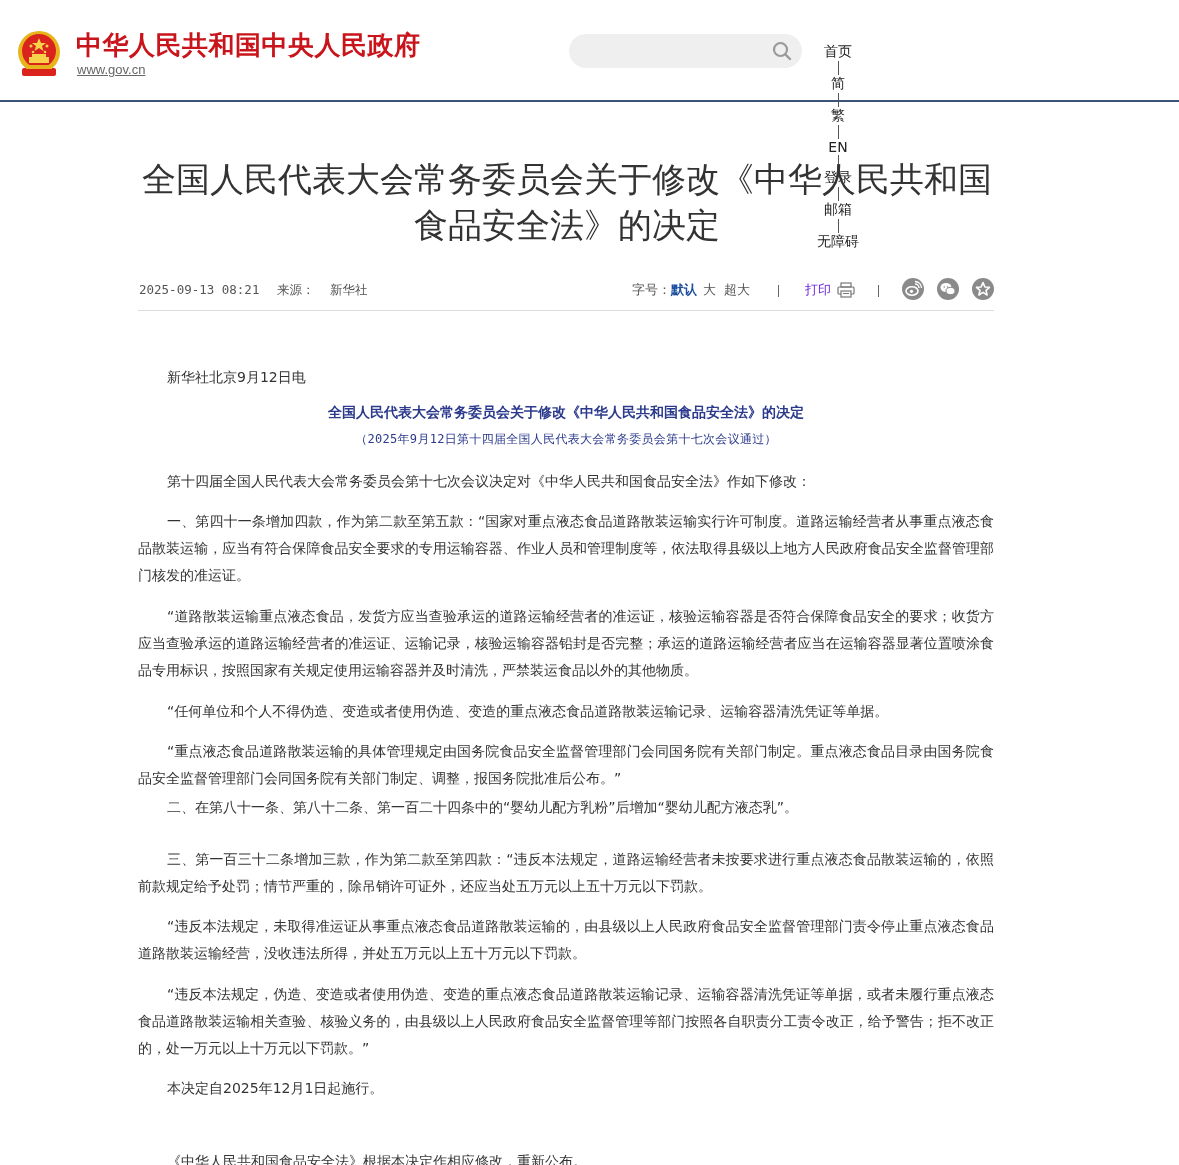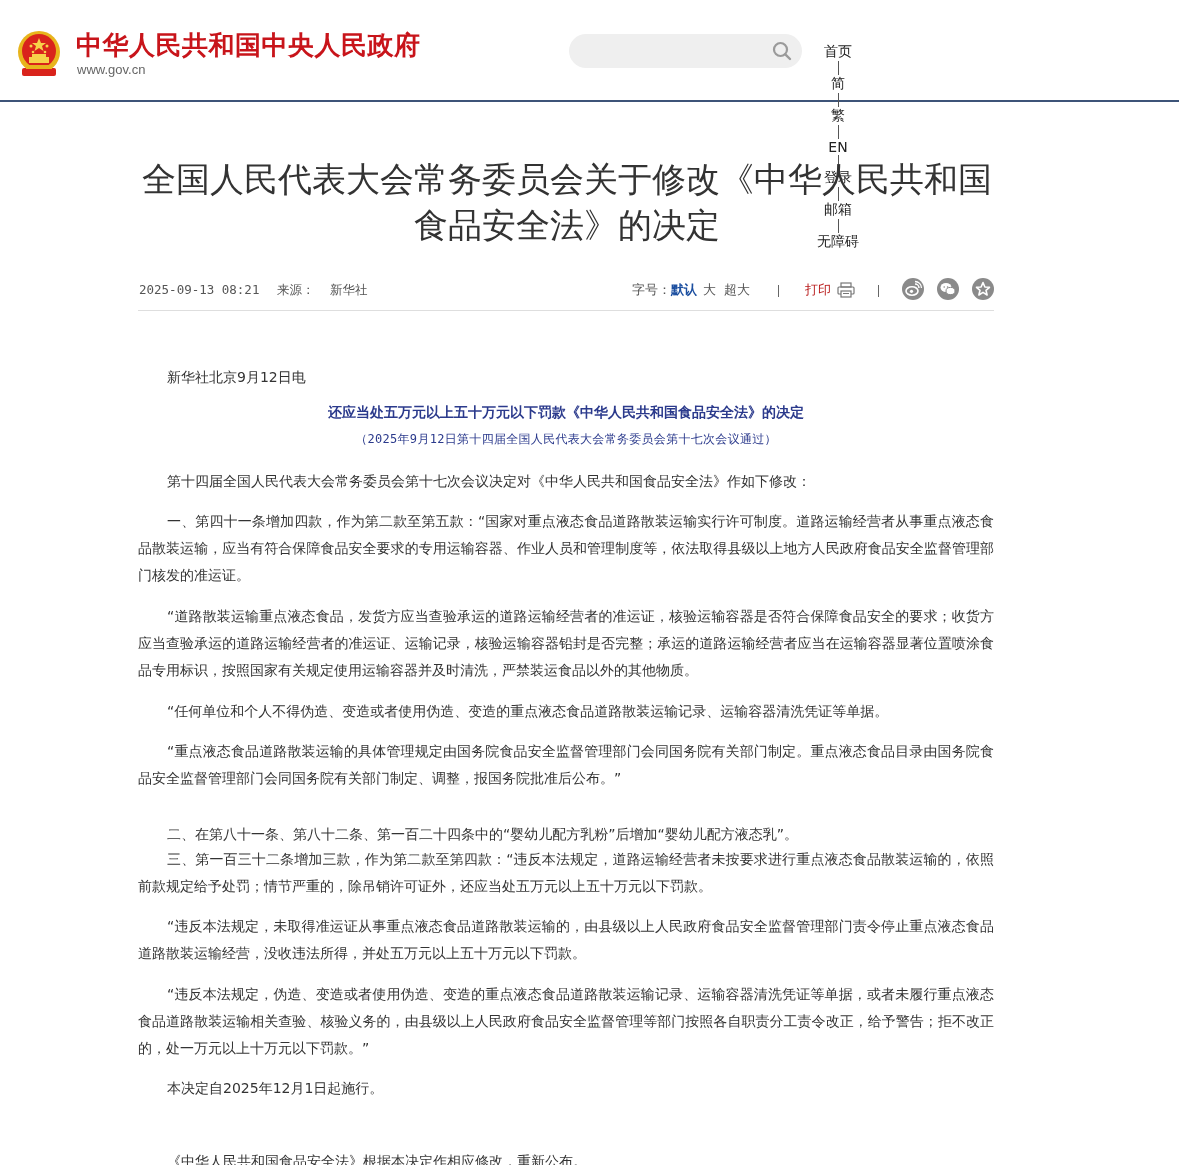--- a/index.html
+++ b/index.html
@@ -3,39 +3,39 @@
 <meta charset="utf-8">
 <style>
   * { box-sizing: border-box; margin: 0; padding: 0; }
   html, body { width: 1179px; background: #ffffff; }
   body { font-family: "DejaVu Sans", "Liberation Sans", sans-serif; color: #333; position: relative; height: 1165px; overflow: hidden; }
 
   
   .header { position: absolute; left: 0; top: 0; width: 1179px; height: 102px; border-bottom: 2px solid #3d5478; }
   .logo { position: absolute; left: 16px; top: 30px; width: 46px; height: 48px; }
   .site-name { position: absolute; left: 76px; top: 28px; font-size: 26px; font-weight: bold; color: #c8141a; letter-spacing: 0.5px; font-family: "DejaVu Sans", sans-serif; }
-  .site-url { position: absolute; left: 77px; top: 62px; font-size: 13px; color: #666; font-family: "Liberation Sans", sans-serif; }
+  .site-url { position: absolute; left: 77px; top: 62px; font-size: 13px; color: #666; font-family: "Liberation Sans", sans-serif; text-decoration: underline; }
   .search { position: absolute; left: 569px; top: 34px; width: 233px; height: 34px; border-radius: 17px; background: #efefef; }
   .search input { position: absolute; left: 14px; top: 0; width: 180px; height: 34px; border: none; background: transparent; outline: none; font-size: 14px; }
   .search .search-icon { position: absolute; right: 10px; top: 7px; width: 20px; height: 20px; }
   .topnav { position: absolute; left: 817px; top: 43px; display: flex; align-items: center; font-size: 14px; color: #222; flex-direction: column; }
   .topnav a { color: #222; text-decoration: none; font-family: "DejaVu Sans", sans-serif; }
   .topnav .sep { display: inline-block; width: 1px; height: 14px; background: #555; margin: 0 9px; }
 
   
   .title { position: absolute; left: 138px; top: 156px; width: 858px; text-align: center; font-size: 34px; line-height: 46px; color: #333; font-weight: normal; }
   .meta { position: absolute; left: 138px; top: 276px; width: 856px; height: 35px; border-bottom: 1px solid #dedede; font-size: 13px; color: #555; }
   .meta .left { position: absolute; left: 1px; top: 6px; font-family: "DejaVu Sans Mono", monospace; font-size: 12.5px; }
   .meta .left span { margin-right: 10px; }
   .meta .fontsize { position: absolute; left: 494px; top: 5px; font-size: 13px; }
   .meta .fontsize .lbl { color: #555; }
   .meta .fontsize .opt { margin-left: 6px; color: #555; cursor: pointer; }
   .meta .fontsize .opt.active { color: #1c4fa0; font-weight: bold; }
   .meta .vsep { position: absolute; top: 9px; width: 1px; height: 12px; background: #666; }
-  .meta .print { position: absolute; left: 667px; top: 5px; font-size: 13px; color: #b91c1c; display: flex; align-items: center; }
+  .meta .print { position: absolute; left: 667px; top: 5px; font-size: 13px; color: #6d28d9; display: flex; align-items: center; }
   .meta .print svg { margin-left: 6px; }
   .share { position: absolute; top: 2px; width: 22px; height: 22px; border-radius: 50%; background: #8a8a8a; }
   .share svg { position: absolute; left: 0; top: 0; }
 
   .body { position: absolute; left: 138px; top: 360px; width: 856px; font-size: 14px; color: #333; }
   .body p { line-height: 27px; text-indent: 29px; text-align: justify; }
   .p-dateline { position: absolute; top: 4px; left: 0; }
   .sub-title { position: absolute; top: 44px; left: 0; width: 856px; text-align: center; color: #2b3a8c; font-weight: bold; font-size: 14px; }
   .sub-note { position: absolute; top: 71px; left: 0; width: 856px; text-align: center; color: #2b3a8c; font-size: 12px; font-family: "DejaVu Sans Mono", monospace; letter-spacing: 0.3px; }
   .para { position: absolute; left: 0; width: 856px; }
@@ -133,27 +133,27 @@
   </span>
   <span class="share" style="left:834px">
     <svg width="22" height="22" viewBox="0 0 22 22">
       <polygon points="11,4.5 12.9,9 17.5,9.3 14,12.3 15.1,17 11,14.4 6.9,17 8,12.3 4.5,9.3 9.1,9" fill="none" stroke="#fff" stroke-width="1.6" stroke-linejoin="round"></polygon>
     </svg>
   </span>
 </div>
 
 <div class="body">
   <p class="p-dateline">新华社北京9月12日电</p>
-  <div class="sub-title">还应当处五万元以上五十万元以下罚款《中华人民共和国食品安全法》的决定</div>
+  <div class="sub-title">全国人民代表大会常务委员会关于修改《中华人民共和国食品安全法》的决定</div>
   <div class="sub-note">（2025年9月12日第十四届全国人民代表大会常务委员会第十七次会议通过）</div>
 
   <p class="para" style="top:108px">第十四届全国人民代表大会常务委员会第十七次会议决定对《中华人民共和国食品安全法》作如下修改：</p>
   <p class="para" style="top:148px">一、第四十一条增加四款，作为第二款至第五款：“国家对重点液态食品道路散装运输实行许可制度。道路运输经营者从事重点液态食品散装运输，应当有符合保障食品安全要求的专用运输容器、作业人员和管理制度等，依法取得县级以上地方人民政府食品安全监督管理部门核发的准运证。</p>
   <p class="para" style="top:243px">“道路散装运输重点液态食品，发货方应当查验承运的道路运输经营者的准运证，核验运输容器是否符合保障食品安全的要求；收货方应当查验承运的道路运输经营者的准运证、运输记录，核验运输容器铅封是否完整；承运的道路运输经营者应当在运输容器显著位置喷涂食品专用标识，按照国家有关规定使用运输容器并及时清洗，严禁装运食品以外的其他物质。</p>
   <p class="para" style="top:338px">“任何单位和个人不得伪造、变造或者使用伪造、变造的重点液态食品道路散装运输记录、运输容器清洗凭证等单据。</p>
   <p class="para" style="top:378px">“重点液态食品道路散装运输的具体管理规定由国务院食品安全监督管理部门会同国务院有关部门制定。重点液态食品目录由国务院食品安全监督管理部门会同国务院有关部门制定、调整，报国务院批准后公布。”</p>
-  <p class="para" style="top:461px">二、在第八十一条、第八十二条、第一百二十四条中的“婴幼儿配方乳粉”后增加“婴幼儿配方液态乳”。</p>
+  <p class="para" style="top:434px">二、在第八十一条、第八十二条、第一百二十四条中的“婴幼儿配方乳粉”后增加“婴幼儿配方液态乳”。</p>
   <p class="para" style="top:486px">三、第一百三十二条增加三款，作为第二款至第四款：“违反本法规定，道路运输经营者未按要求进行重点液态食品散装运输的，依照前款规定给予处罚；情节严重的，除吊销许可证外，还应当处五万元以上五十万元以下罚款。</p>
   <p class="para" style="top:553px">“违反本法规定，未取得准运证从事重点液态食品道路散装运输的，由县级以上人民政府食品安全监督管理部门责令停止重点液态食品道路散装运输经营，没收违法所得，并处五万元以上五十万元以下罚款。</p>
   <p class="para" style="top:621px">“违反本法规定，伪造、变造或者使用伪造、变造的重点液态食品道路散装运输记录、运输容器清洗凭证等单据，或者未履行重点液态食品道路散装运输相关查验、核验义务的，由县级以上人民政府食品安全监督管理等部门按照各自职责分工责令改正，给予警告；拒不改正的，处一万元以上十万元以下罚款。”</p>
   <p class="para" style="top:715px">本决定自2025年12月1日起施行。</p>
   <p class="para" style="top:788px">《中华人民共和国食品安全法》根据本决定作相应修改，重新公布。</p>
 </div>
 
 </body></html>

